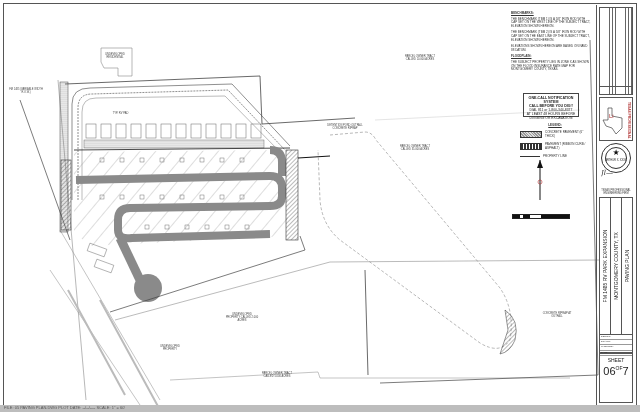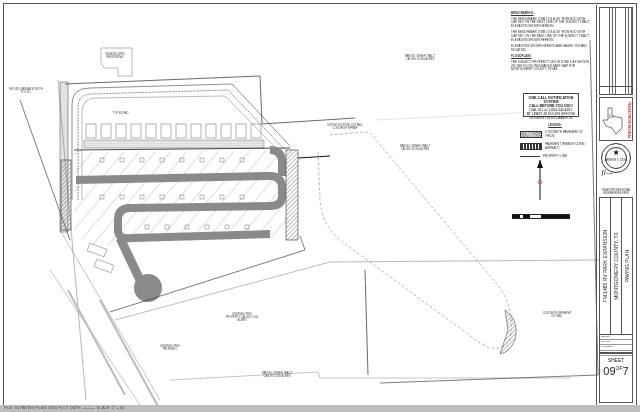--- a/index.html
+++ b/index.html
@@ -227,20 +227,20 @@
         </div>
     </div>
     <div class="proj-info">
       <div>DESIGN: ---</div>
       <div>DRAWN: ---</div>
       <div>CHECKED: ---</div>
       <div>DATE: ---</div>
     </div>
     <div class="sheet-box">
       <div class="lbl">SHEET</div>
-      <div class="num"><span>09</span><sup>OF</sup><span>7</span></div>
+      <div class="num"><span>06</span><sup>OF</sup><span>7</span></div>
     </div>
   </div>
 
   <div class="bottom-strip">
     <span>FILE: 05 PAVING PLAN.DWG   PLOT DATE: --/--/----   SCALE: 1" = 60'</span>
   </div>
 </div>
 
 </body></html>

